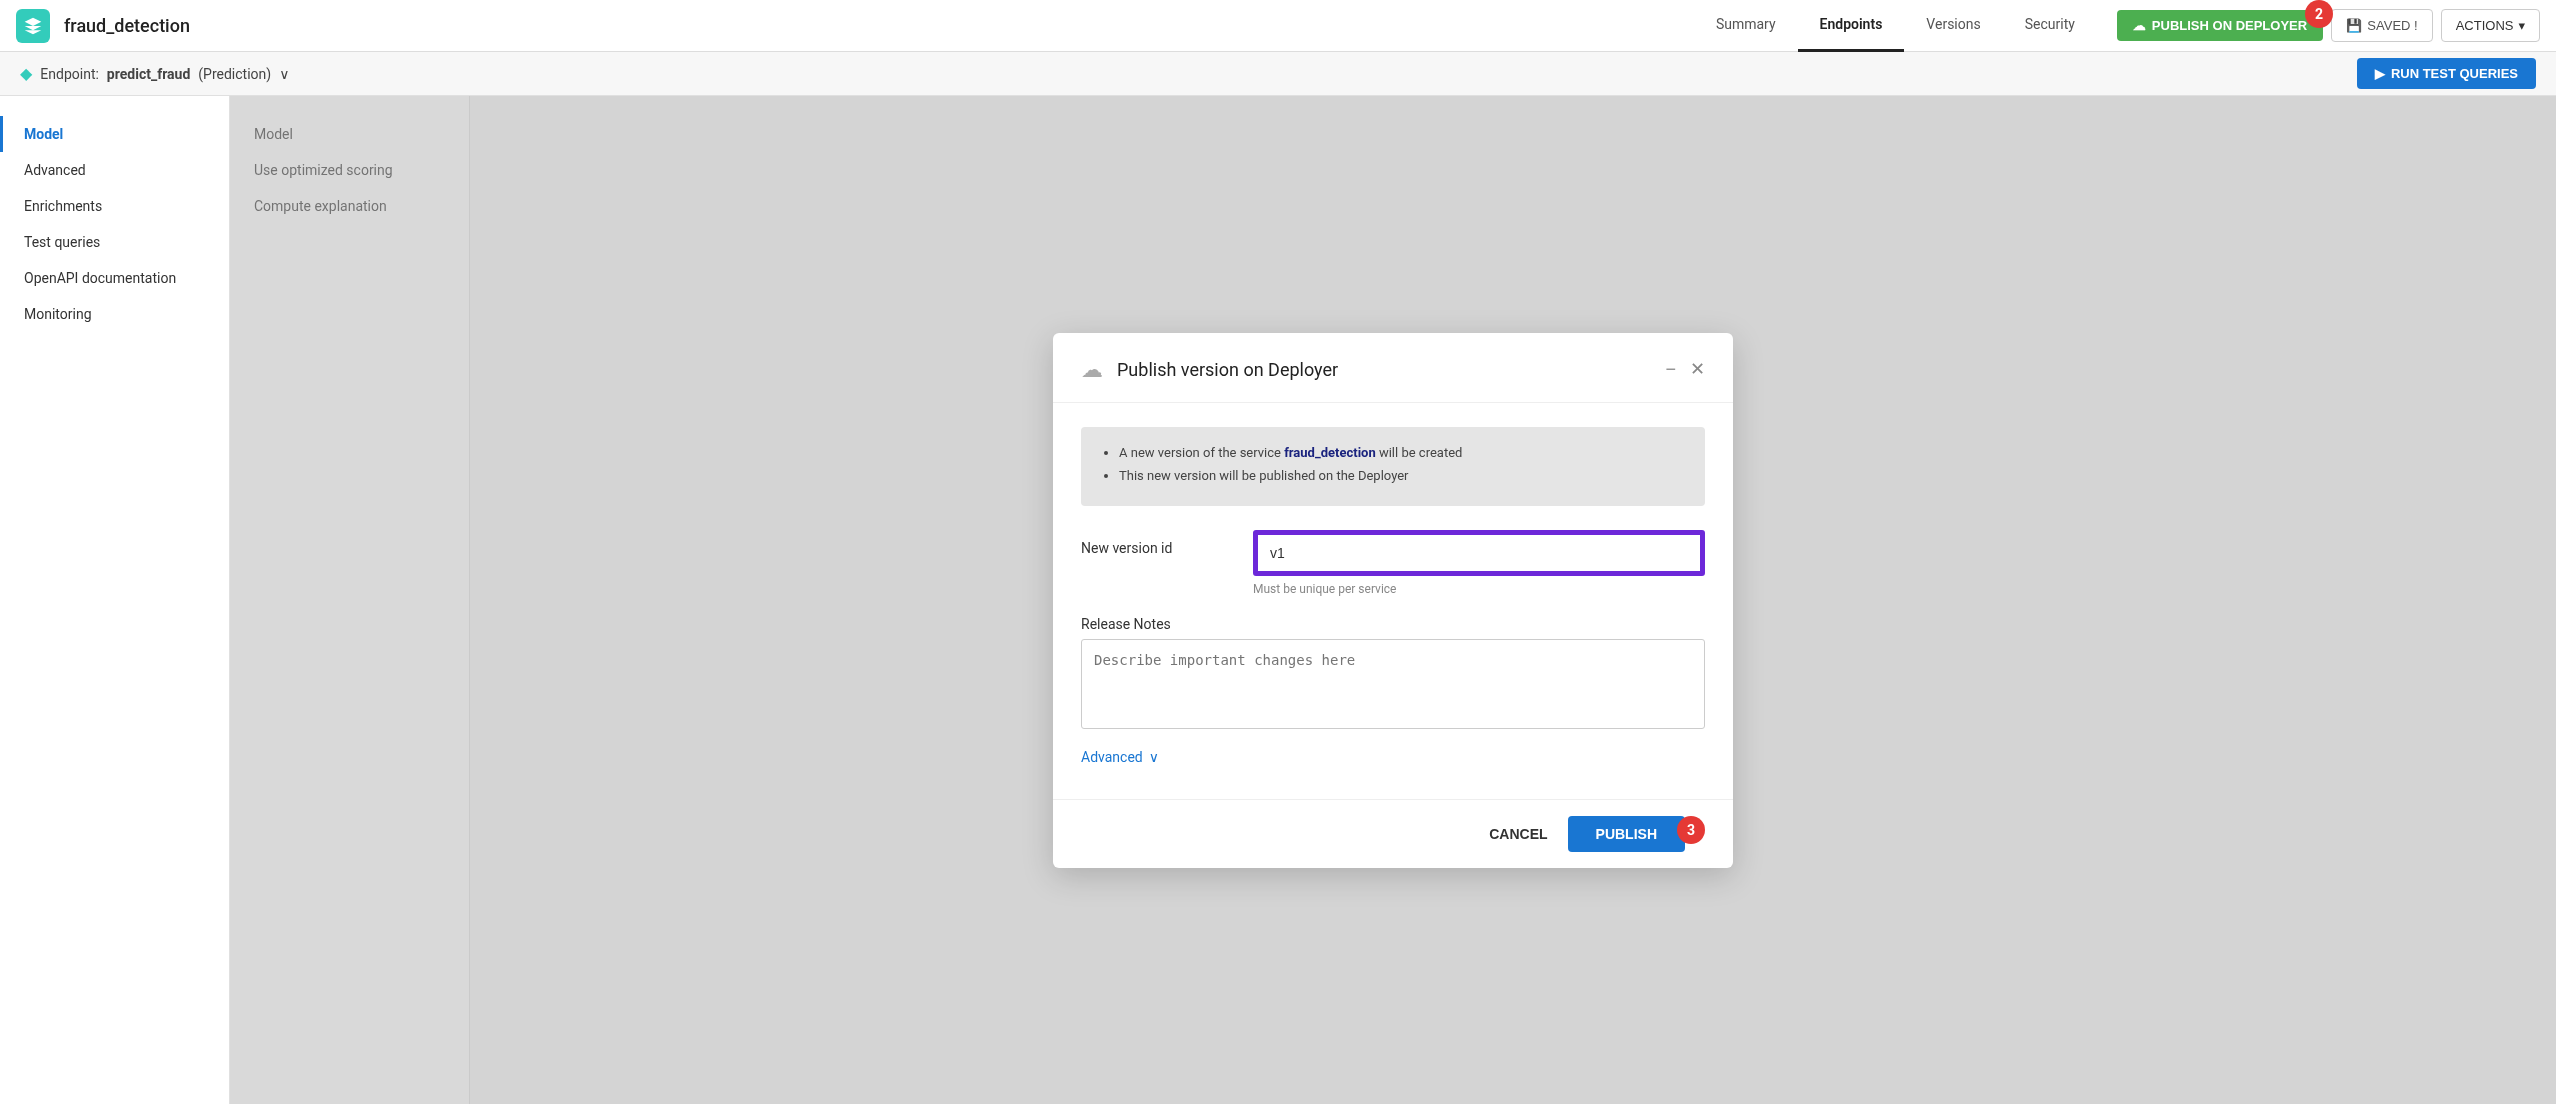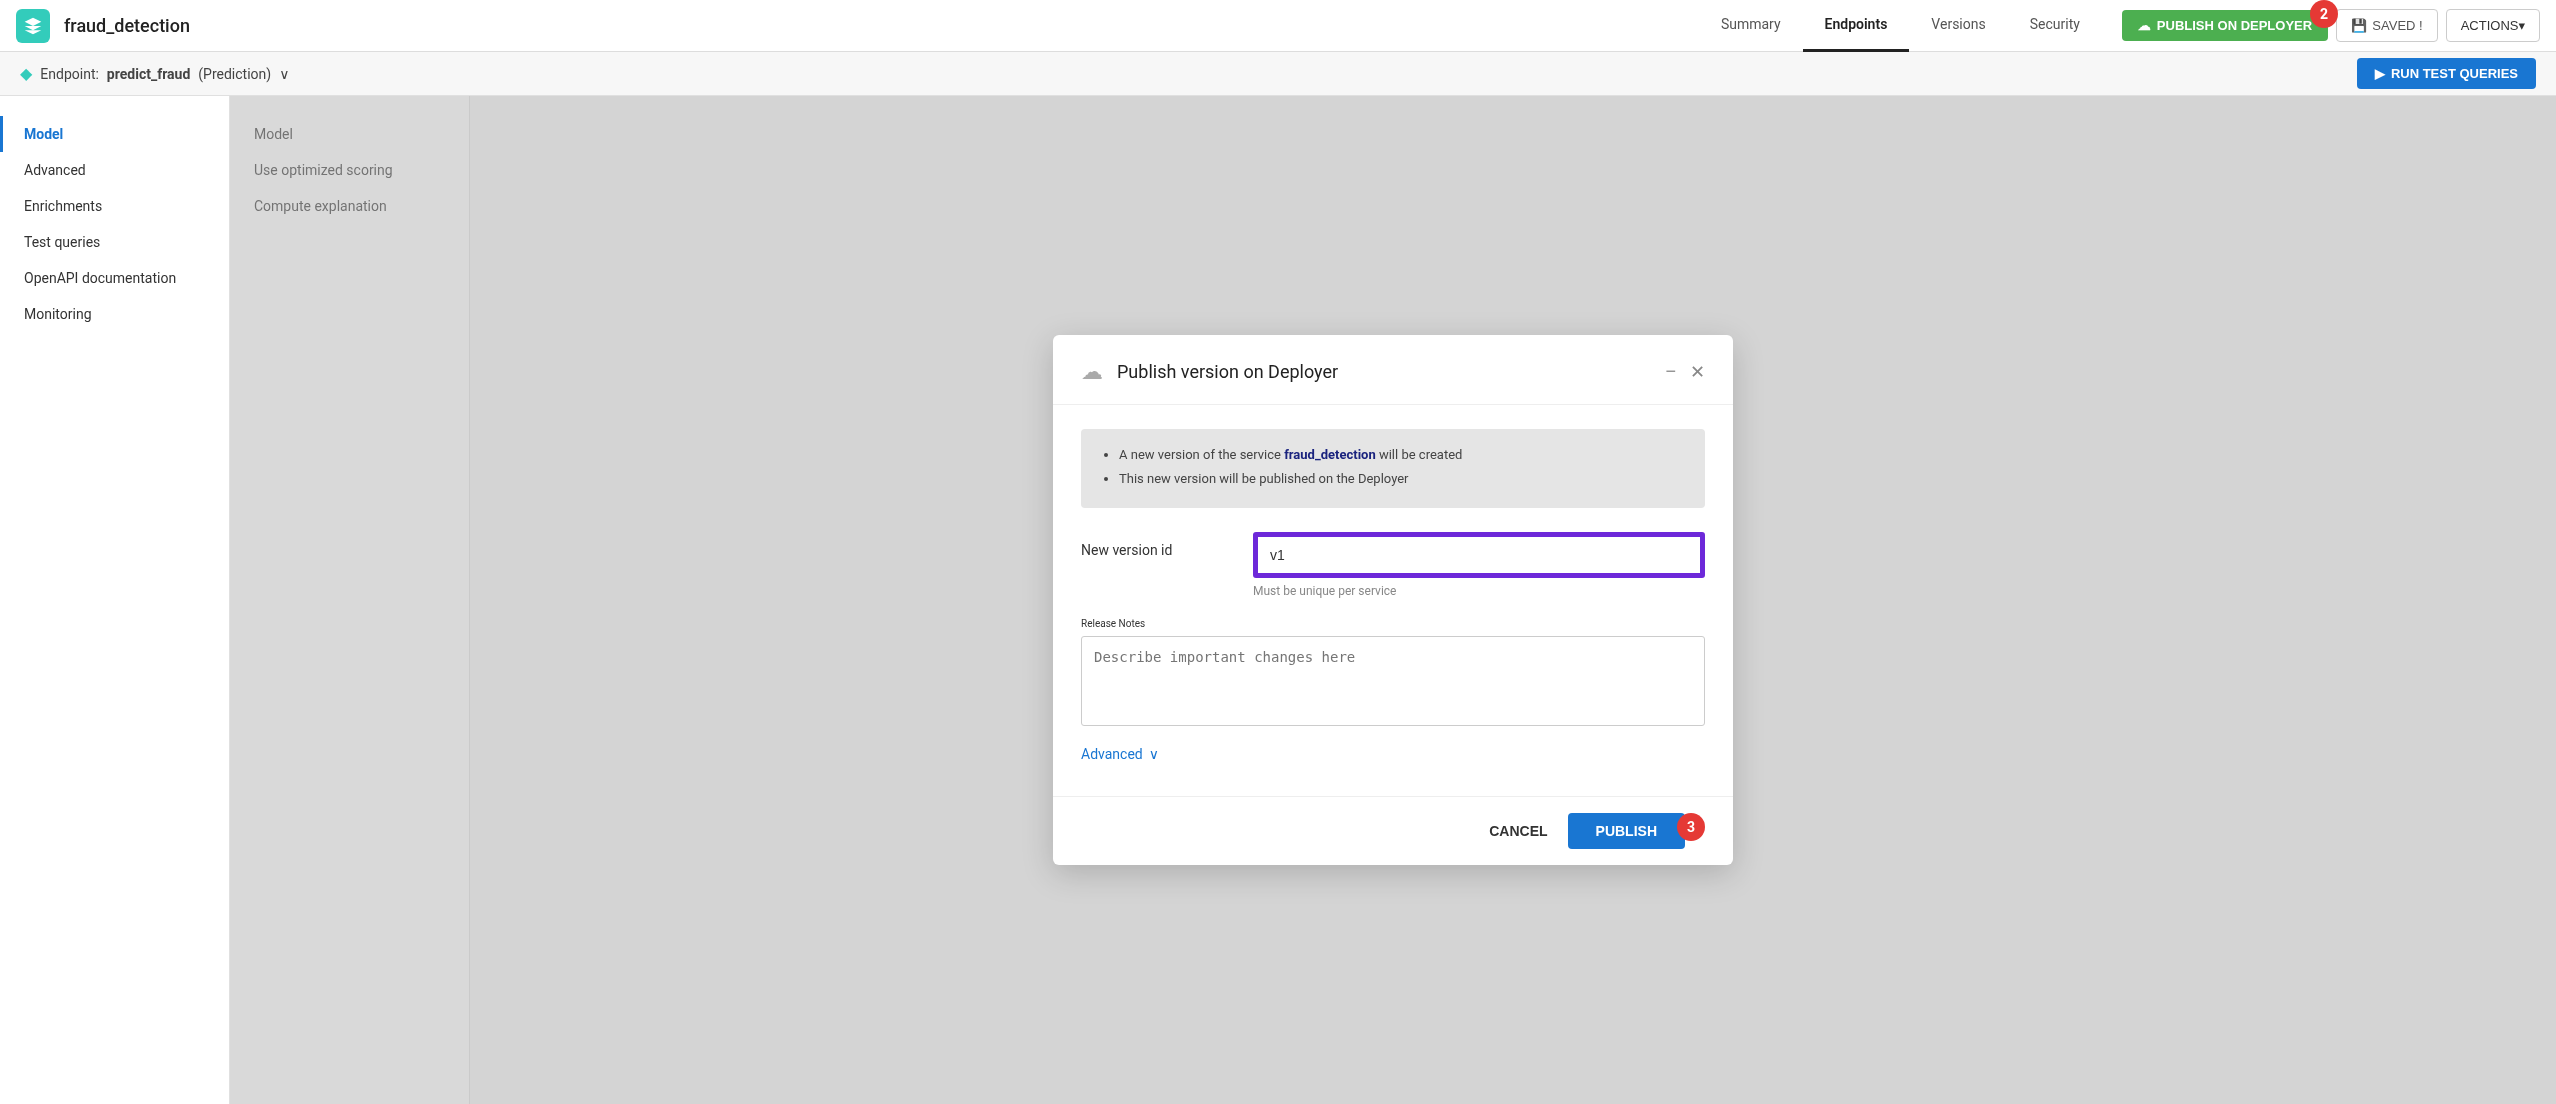--- a/index.html
+++ b/index.html
@@ -28,21 +28,21 @@
       background: #4caf50; color: white; border: none; padding: 8px 16px;
       border-radius: 4px; font-size: 13px; font-weight: 600; cursor: pointer;
       display: flex; align-items: center; gap: 6px;
     }
     .btn-saved {
       background: #fff; color: #555; border: 1px solid #ccc; padding: 8px 14px;
       border-radius: 4px; font-size: 13px; cursor: pointer; display: flex; align-items: center; gap: 5px;
     }
     .btn-actions {
       background: #fff; color: #333; border: 1px solid #ccc; padding: 8px 14px;
-      border-radius: 4px; font-size: 13px; cursor: pointer; display: flex; align-items: center; 
+      border-radius: 4px; font-size: 13px; cursor: pointer; display: flex; align-items: center; gap: 5px;
     }
     .badge-circle {
       width: 28px; height: 28px; background: #e53935; color: white;
       border-radius: 50%; display: flex; align-items: center; justify-content: center;
       font-size: 14px; font-weight: 700; position: absolute; top: -10px; right: -10px; z-index: 20;
     }
     .btn-wrap { position: relative; display: inline-flex; }
 
     
     .sub-bar {
@@ -110,21 +110,21 @@
     .form-row { display: flex; align-items: flex-start; margin-bottom: 20px; gap: 32px; }
     .form-label { font-size: 14px; color: #333; min-width: 140px; padding-top: 10px; }
     .form-field { flex: 1; }
     .form-input {
       width: 100%; border: 5px solid #6d28d9; border-radius: 3px; padding: 10px 12px;
       font-size: 14px; color: #333; outline: none;
     }
     .form-hint { font-size: 12px; color: #888; margin-top: 6px; }
 
     .release-notes-row { display: flex; flex-direction: column; margin-bottom: 20px; }
-    .release-notes-label { font-size: 10px; color: #333; margin-bottom: 7px; }
+    .release-notes-label { font-size: 14px; color: #333; margin-bottom: 7px; }
     .form-textarea {
       width: 100%; border: 1px solid #ccc; border-radius: 3px; padding: 12px;
       font-size: 14px; color: #aaa; height: 90px; resize: none; outline: none;
     }
 
     .advanced-toggle {
       display: flex; align-items: center; gap: 6px; color: #1976d2;
       font-size: 14px; cursor: pointer; margin-bottom: 10px;
     }
 

